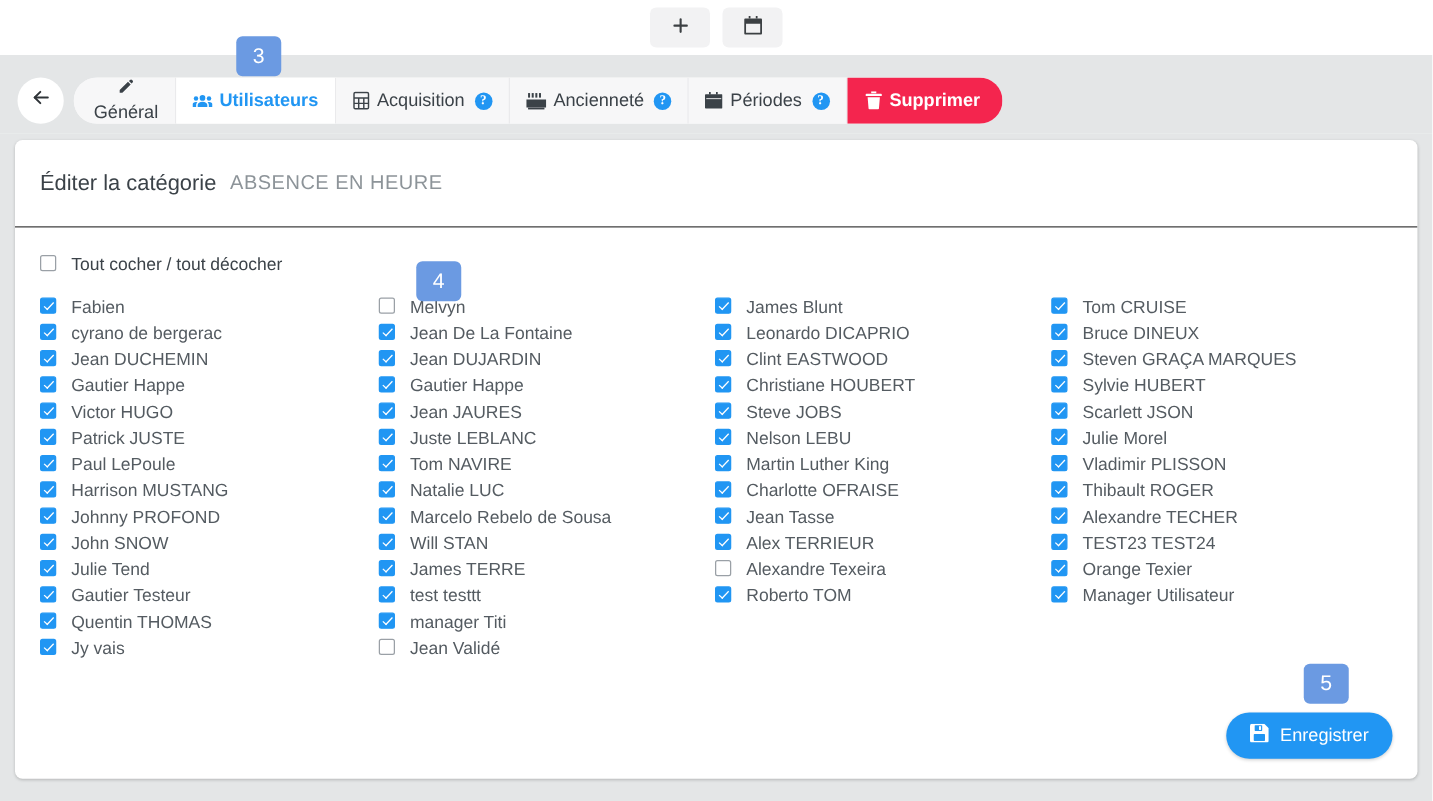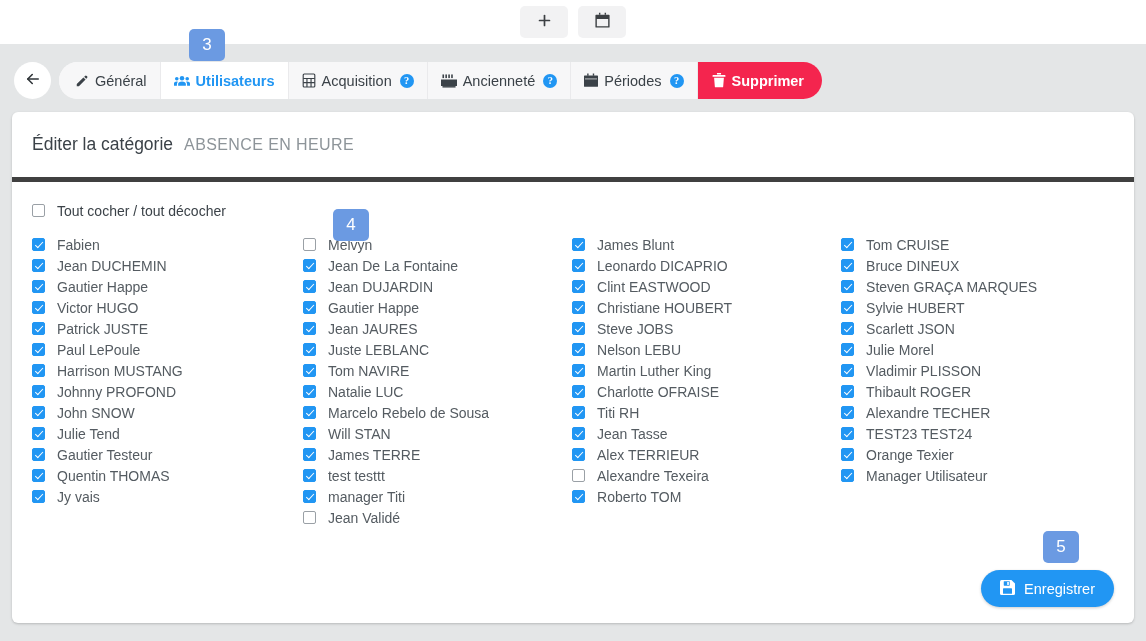--- a/index.html
+++ b/index.html
@@ -52,21 +52,21 @@
   .tab {
     display: flex; align-items: center; gap: 6px;
     padding: 0 13px;
     font-size: 14.5px;
     color: #3b4248;
     background: #f7f7f8;
     cursor: pointer;
     white-space: nowrap;
     border-right: 1px solid #eaeaec;
   }
-  .tab:first-child { padding-left: 16px; }
+  .tab:first-child { padding-left: 16px; flex-direction: column; }
   .tab.active {
     background: #ffffff;
     color: #2196f3;
     font-weight: bold;
   }
   .tab.danger {
     background: #f4254e;
     color: #ffffff;
     font-weight: bold;
     border-right: none;
@@ -94,21 +94,21 @@
     width: 1122px; height: 511px;
     background: #ffffff;
     border-radius: 6px;
     box-shadow: 0 1px 3px rgba(0,0,0,0.13), 0 1px 2px rgba(0,0,0,0.08);
     overflow: hidden;
   }
   #card-header {
     height: 70px;
     display: flex; align-items: center;
     padding-left: 20px;
-    border-bottom: 5px solid #404040;
+    border-bottom: 1px solid #404040;
     box-sizing: border-box;
   }
   #card-title {
     font-size: 17.5px; color: #3b4248; font-weight: normal;
   }
   #card-subtitle {
     font-size: 16px; color: #8d9499; letter-spacing: 0.4px;
     margin-left: 11px; text-transform: uppercase;
   }
 
@@ -329,20 +329,24 @@
 
     <div id="columns">
 
     <div class="col">
           <div class="cb-row">
             <span class="cb checked"></span>
             <span class="cb-label">Fabien</span>
           </div>
           <div class="cb-row">
             <span class="cb checked"></span>
+            <span class="cb-label">cyrano de bergerac</span>
+          </div>
+          <div class="cb-row">
+            <span class="cb checked"></span>
             <span class="cb-label">Jean DUCHEMIN</span>
           </div>
           <div class="cb-row">
             <span class="cb checked"></span>
             <span class="cb-label">Gautier Happe</span>
           </div>
           <div class="cb-row">
             <span class="cb checked"></span>
             <span class="cb-label">Victor HUGO</span>
           </div>
@@ -466,24 +470,20 @@
             <span class="cb checked"></span>
             <span class="cb-label">Nelson LEBU</span>
           </div>
           <div class="cb-row">
             <span class="cb checked"></span>
             <span class="cb-label">Martin Luther King</span>
           </div>
           <div class="cb-row">
             <span class="cb checked"></span>
             <span class="cb-label">Charlotte OFRAISE</span>
-          </div>
-          <div class="cb-row">
-            <span class="cb checked"></span>
-            <span class="cb-label">Titi RH</span>
           </div>
           <div class="cb-row">
             <span class="cb checked"></span>
             <span class="cb-label">Jean Tasse</span>
           </div>
           <div class="cb-row">
             <span class="cb checked"></span>
             <span class="cb-label">Alex TERRIEUR</span>
           </div>
           <div class="cb-row">

